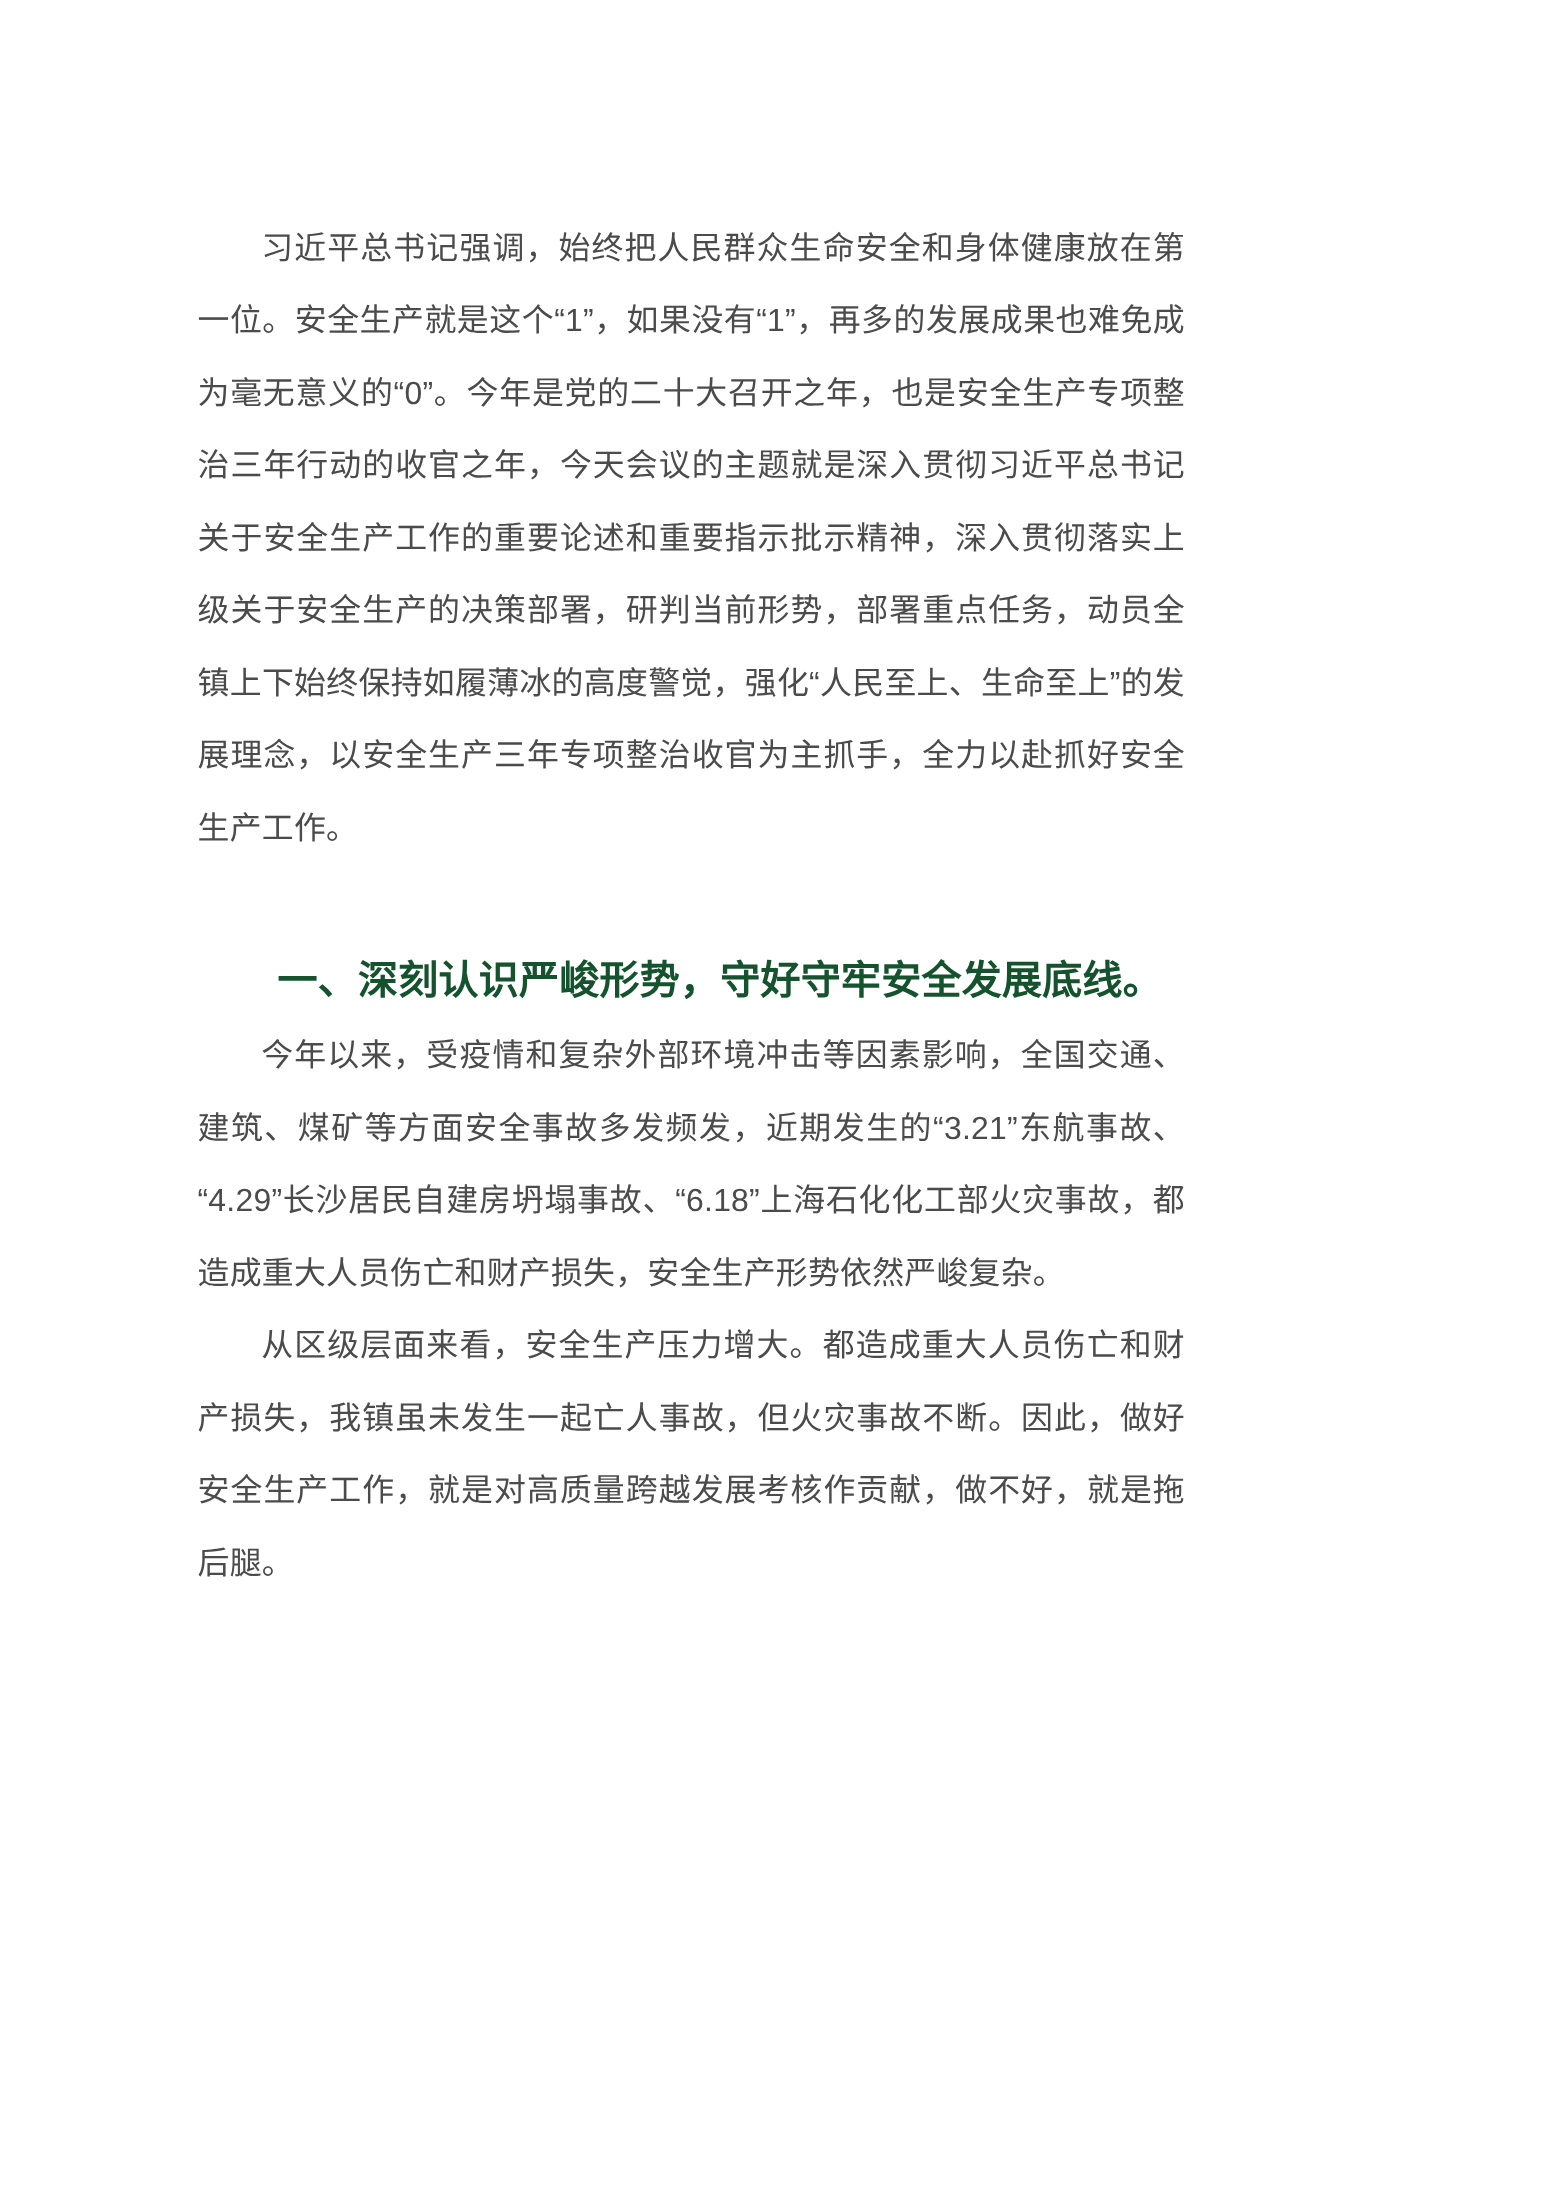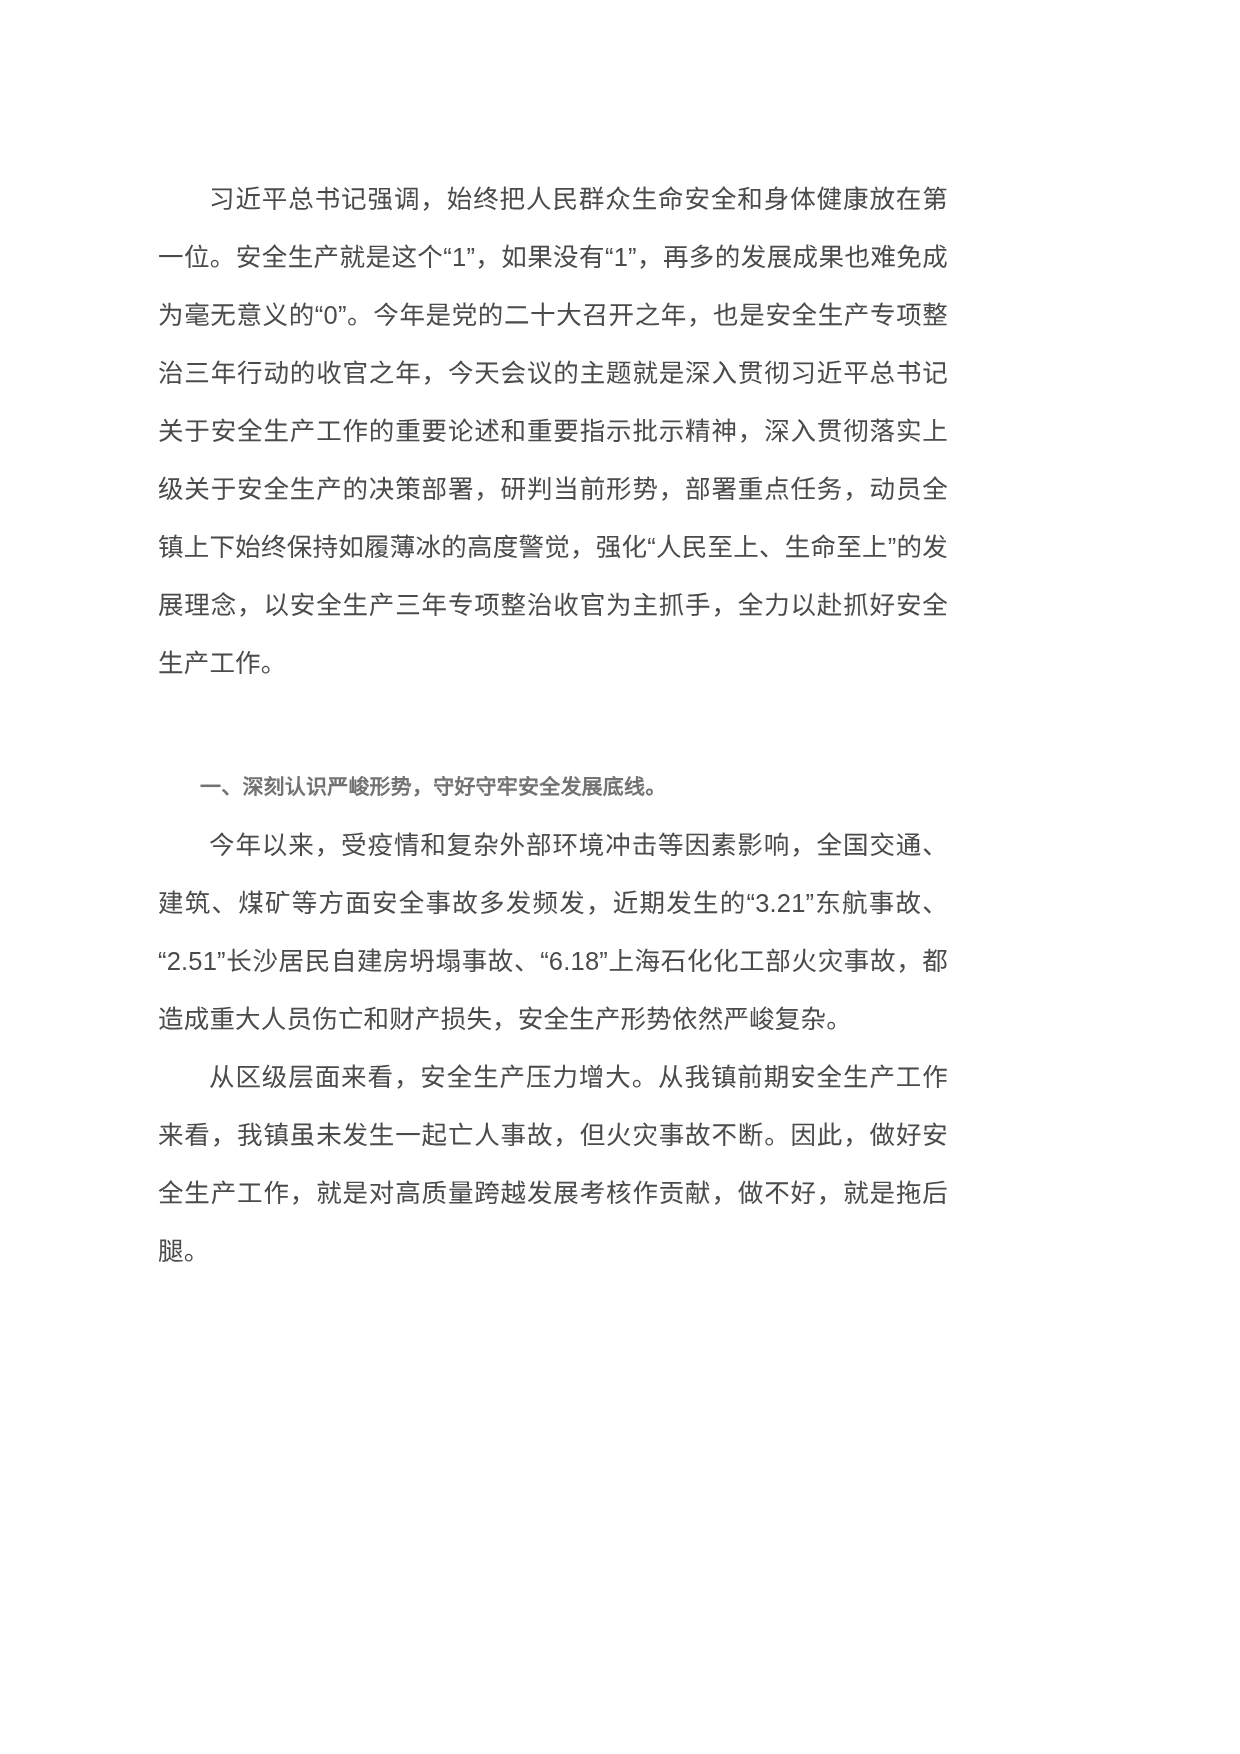--- a/index.html
+++ b/index.html
@@ -50,40 +50,41 @@
   .para + .para {
     margin-top: 0;
   }
 
   
   .section-gap {
     height: 66px;
   }
 
   .heading {
-    font-size: 21px;
+    font-size: 32px;
     line-height: 58px;
-    color: #737373;
+    color: #14532d;
     font-weight: 700;
     text-indent: 2em;
     margin: 0;
     letter-spacing: 0.2px;
+    font-family: Liberation Mono, monospace;
   }
 </style>
 </head>
 <body>
 
 <div class="page">
   <div class="content">
 
     <p class="para">习近平总书记强调，始终把人民群众生命安全和身体健康放在第一位。安全生产就是这个“1”，如果没有“1”，再多的发展成果也难免成为毫无意义的“0”。今年是党的二十大召开之年，也是安全生产专项整治三年行动的收官之年，今天会议的主题就是深入贯彻习近平总书记关于安全生产工作的重要论述和重要指示批示精神，深入贯彻落实上级关于安全生产的决策部署，研判当前形势，部署重点任务，动员全镇上下始终保持如履薄冰的高度警觉，强化“人民至上、生命至上”的发展理念，以安全生产三年专项整治收官为主抓手，全力以赴抓好安全生产工作。</p>
 
     <div class="section-gap"></div>
 
     <p class="heading">一、深刻认识严峻形势，守好守牢安全发展底线。</p>
 
-    <p class="para">今年以来，受疫情和复杂外部环境冲击等因素影响，全国交通、建筑、煤矿等方面安全事故多发频发，近期发生的“3.21”东航事故、“2.51”长沙居民自建房坍塌事故、“6.18”上海石化化工部火灾事故，都造成重大人员伤亡和财产损失，安全生产形势依然严峻复杂。</p>
+    <p class="para">今年以来，受疫情和复杂外部环境冲击等因素影响，全国交通、建筑、煤矿等方面安全事故多发频发，近期发生的“3.21”东航事故、“4.29”长沙居民自建房坍塌事故、“6.18”上海石化化工部火灾事故，都造成重大人员伤亡和财产损失，安全生产形势依然严峻复杂。</p>
 
-    <p class="para">从区级层面来看，安全生产压力增大。从我镇前期安全生产工作来看，我镇虽未发生一起亡人事故，但火灾事故不断。因此，做好安全生产工作，就是对高质量跨越发展考核作贡献，做不好，就是拖后腿。</p>
+    <p class="para">从区级层面来看，安全生产压力增大。都造成重大人员伤亡和财产损失，我镇虽未发生一起亡人事故，但火灾事故不断。因此，做好安全生产工作，就是对高质量跨越发展考核作贡献，做不好，就是拖后腿。</p>
 
 
   </div>
 </div>
 
 </body></html>

